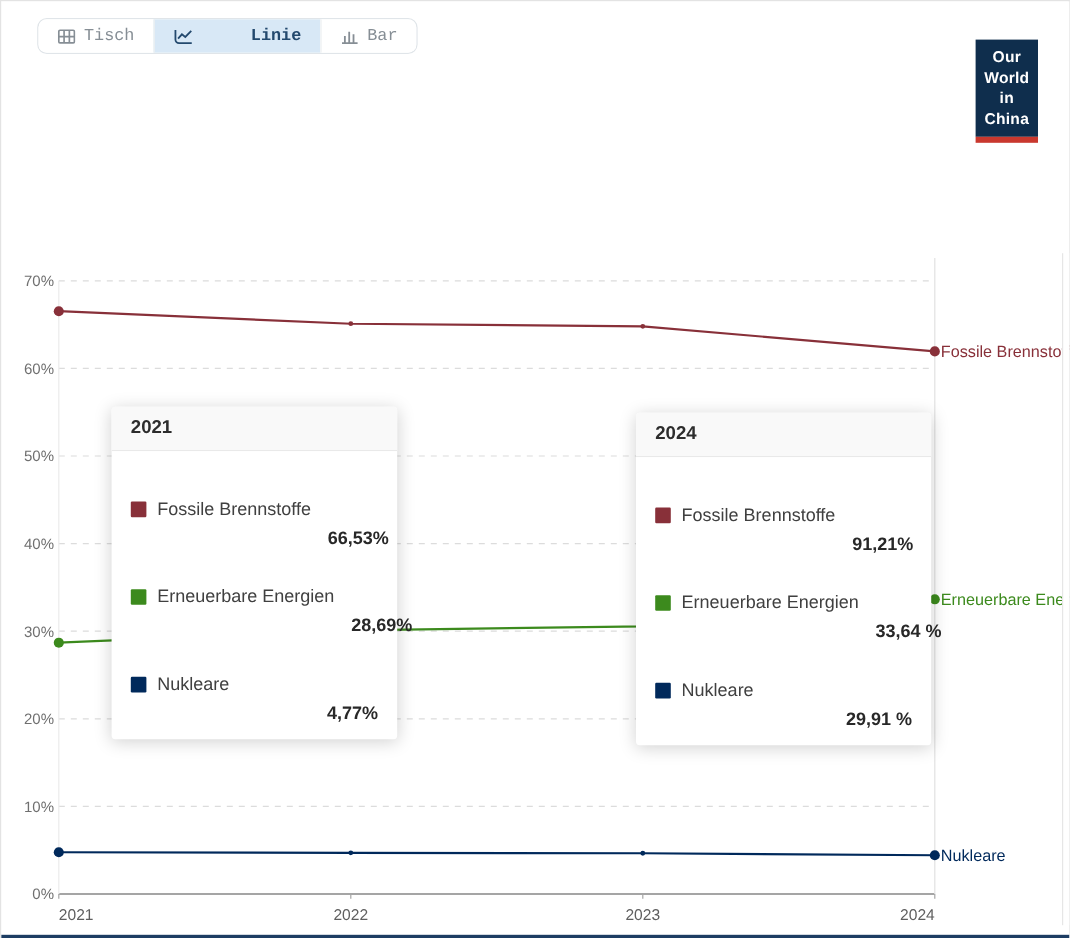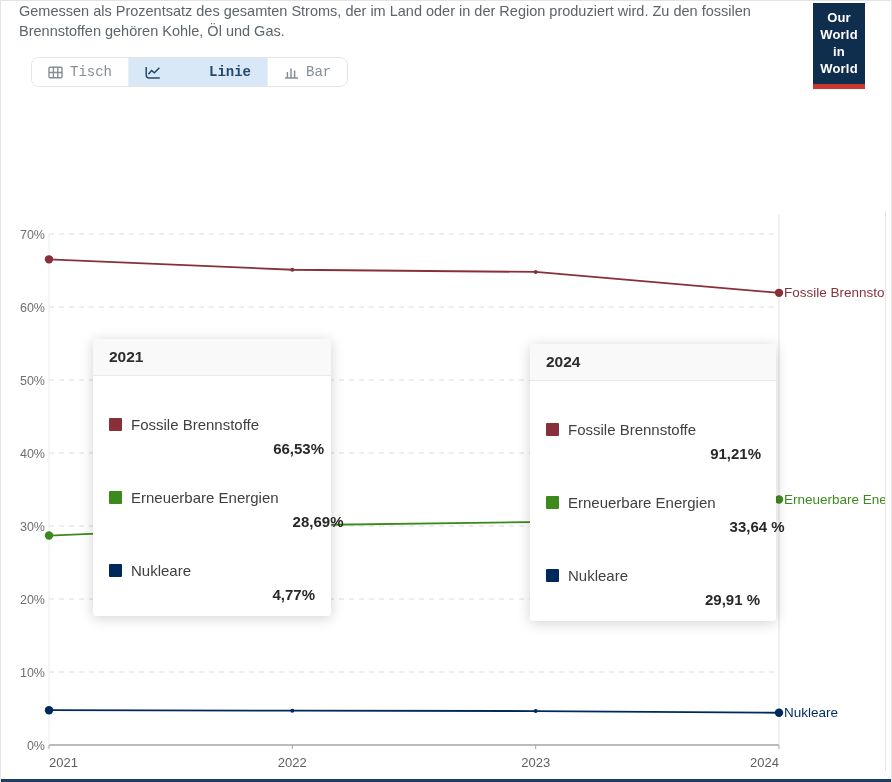--- a/index.html
+++ b/index.html
@@ -9,21 +9,21 @@
     box-sizing:border-box;
     font-family:"Liberation Sans",sans-serif;
   }
   
   .title{
     font-family:"Liberation Serif","DejaVu Serif",serif;
     font-weight:700;font-size:21.5px;line-height:1.3;color:#3a3a3a;
     margin:16px 120px 6px 18px;white-space:pre-line;letter-spacing:.2px;
   }
   .subtitle{margin:0 90px 2px 18px;font-size:14.5px;line-height:1.38;color:#5c646c;}
-  .logo{position:absolute;top:2px;left:812px;width:52px;text-decoration:none;cursor:pointer;display:block;}
+  .logo{position:absolute;top:32px;left:812px;width:52px;text-decoration:none;cursor:pointer;display:block;}
   .logo .logo-text{
     display:block;background:#0f2e4d;color:#fff;text-align:center;
     font-size:13px;font-weight:700;line-height:1.3;padding:7px 2px 6px 2px;letter-spacing:.2px;
   }
   .logo .logo-accent{height:5px;background:#c9382e;}
   
   .tabs{
     display:inline-flex;margin:14px 0 0 30px;border:1px solid #e0e5e9;border-radius:8px;
     overflow:hidden;background:#fff;
   }
@@ -56,25 +56,24 @@
   .scroll-strip{position:absolute;left:884px;top:210px;width:8px;height:560px;background:#fff;border-left:1px solid #e6e6e6;}
   .footer-bar{position:absolute;left:0;bottom:0;width:892px;height:3px;background:#1d3d63;}
 </style>
 </head>
 <body>
 
 <div class="page">
 
 
   <a class="logo">
-    <span class="logo-text" style="background: rgb(15, 46, 77);"><span>Our World</span><br><span>in World</span></span>
+    <span class="logo-text" style="background: rgb(15, 46, 77);"><span>Our World</span><br><span>in China</span></span>
     <span class="logo-accent" style="display: block; background: rgb(201, 56, 46);"></span>
   </a>
 
-  <p class="subtitle">Gemessen als Prozentsatz des gesamten Stroms, der im Land oder in der Region produziert wird. Zu den fossilen Brennstoffen gehören Kohle, Öl und Gas.</p>
 
   <div class="tabs">
     <button class="tab">
       <span>
         <svg width="15" height="13" viewBox="0 0 15 13" fill="none" stroke="currentColor" stroke-width="1.4">
           <rect x="1" y="1.2" width="13" height="10.6" rx="1"></rect>
           <line x1="1" y1="6.5" x2="14" y2="6.5"></line>
           <line x1="5.4" y1="1.2" x2="5.4" y2="11.8"></line>
           <line x1="9.8" y1="1.2" x2="9.8" y2="11.8"></line>
         </svg>

